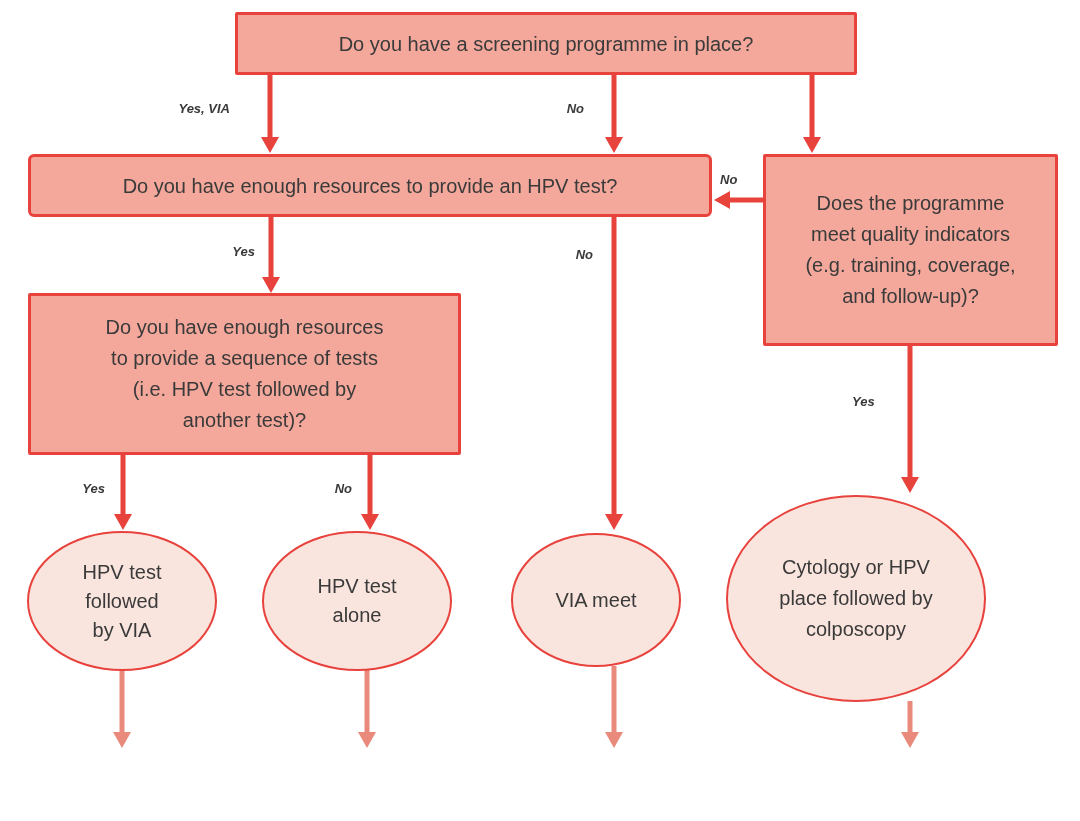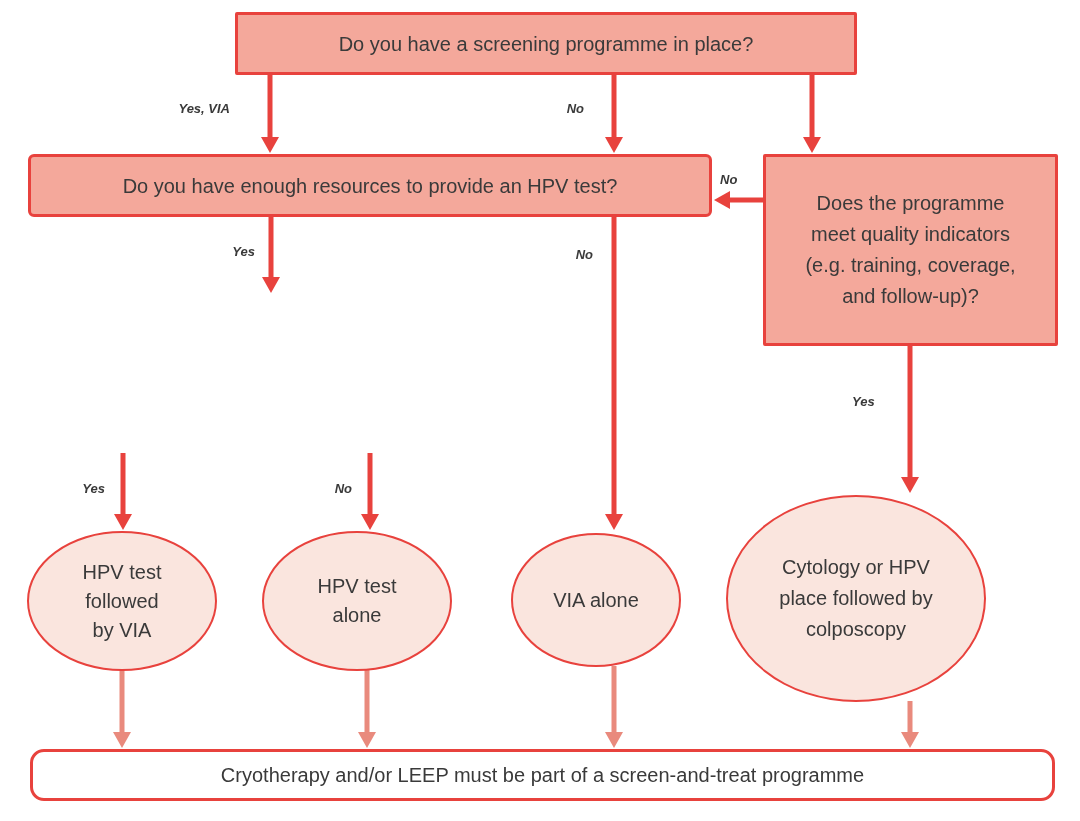--- a/index.html
+++ b/index.html
@@ -98,35 +98,38 @@
 
   <div class="node rect" style="left:235px;top:12px;width:622px;height:63px;">Do you have a screening programme in place?</div>
 
   <div class="node rect slim" style="left:28px;top:154px;width:684px;height:63px;">Do you have enough resources to provide an HPV test?</div>
 
   <div class="node rect" style="left:763px;top:154px;width:295px;height:192px;line-height:1.55;">Does the programme
 meet quality indicators
 (e.g. training, coverage,
 and follow-up)?</div>
 
+  <div class="node rect" style="left:28px;top:293px;width:433px;height:162px;line-height:1.55;">Do you have enough resources
+to provide a sequence of tests
+(i.e. HPV test followed by
+another test)?</div>
 
   <div class="node ellipse" style="left:27px;top:531px;width:190px;height:140px;line-height:1.45;">HPV test
 followed
 by VIA</div>
 
   <div class="node ellipse" style="left:262px;top:531px;width:190px;height:140px;line-height:1.45;">HPV test
 alone</div>
 
-  <div class="node ellipse" style="left:511px;top:533px;width:170px;height:134px;">VIA alone</div>
+  <div class="node ellipse" style="left:511px;top:533px;width:170px;height:134px;">VIA meet</div>
 
   <div class="node ellipse" style="left:726px;top:495px;width:260px;height:207px;line-height:1.55;">Cytology or HPV
 place followed by
 colposcopy</div>
 
-  <div class="node endbox" style="left:30px;top:749px;width:1025px;height:52px;">Cryotherapy and/or LEEP must be part of a screen-and-treat programme</div>
 
   <div class="edge-label r" style="left:120px;top:101px;width:110px;">Yes, VIA</div>
 
   <div class="edge-label r" style="left:524px;top:101px;width:60px;">No</div>
 
 
   <div class="edge-label" style="left:720px;top:172px;">No</div>
 
   <div class="edge-label r" style="left:195px;top:244px;width:60px;">Yes</div>
 

